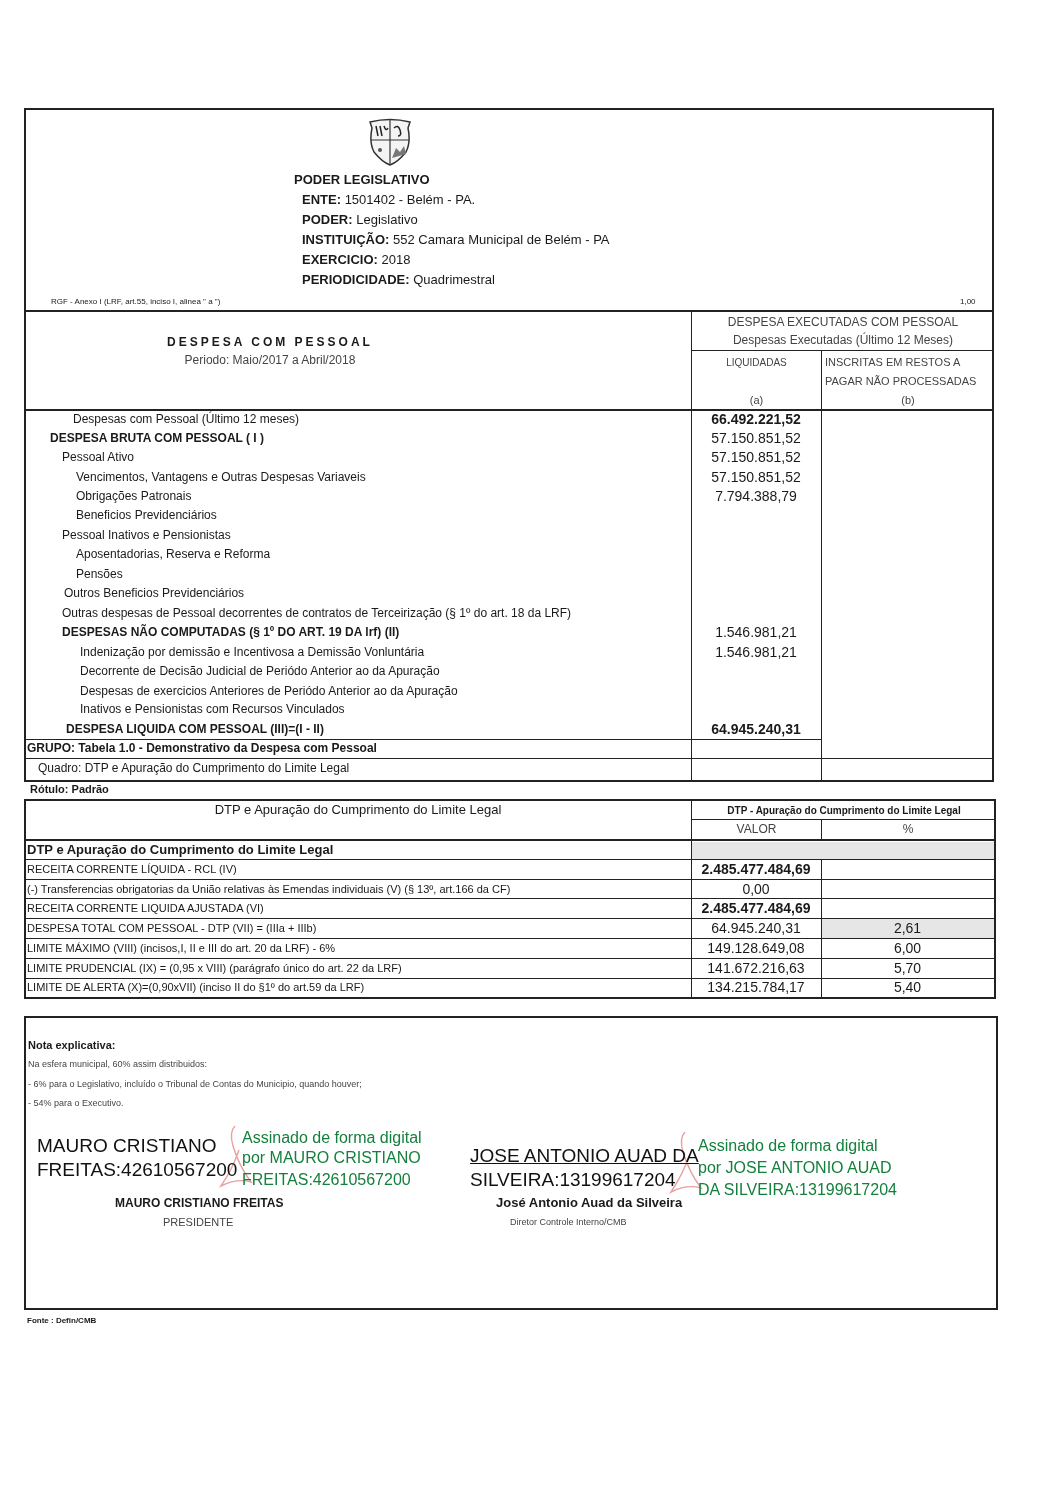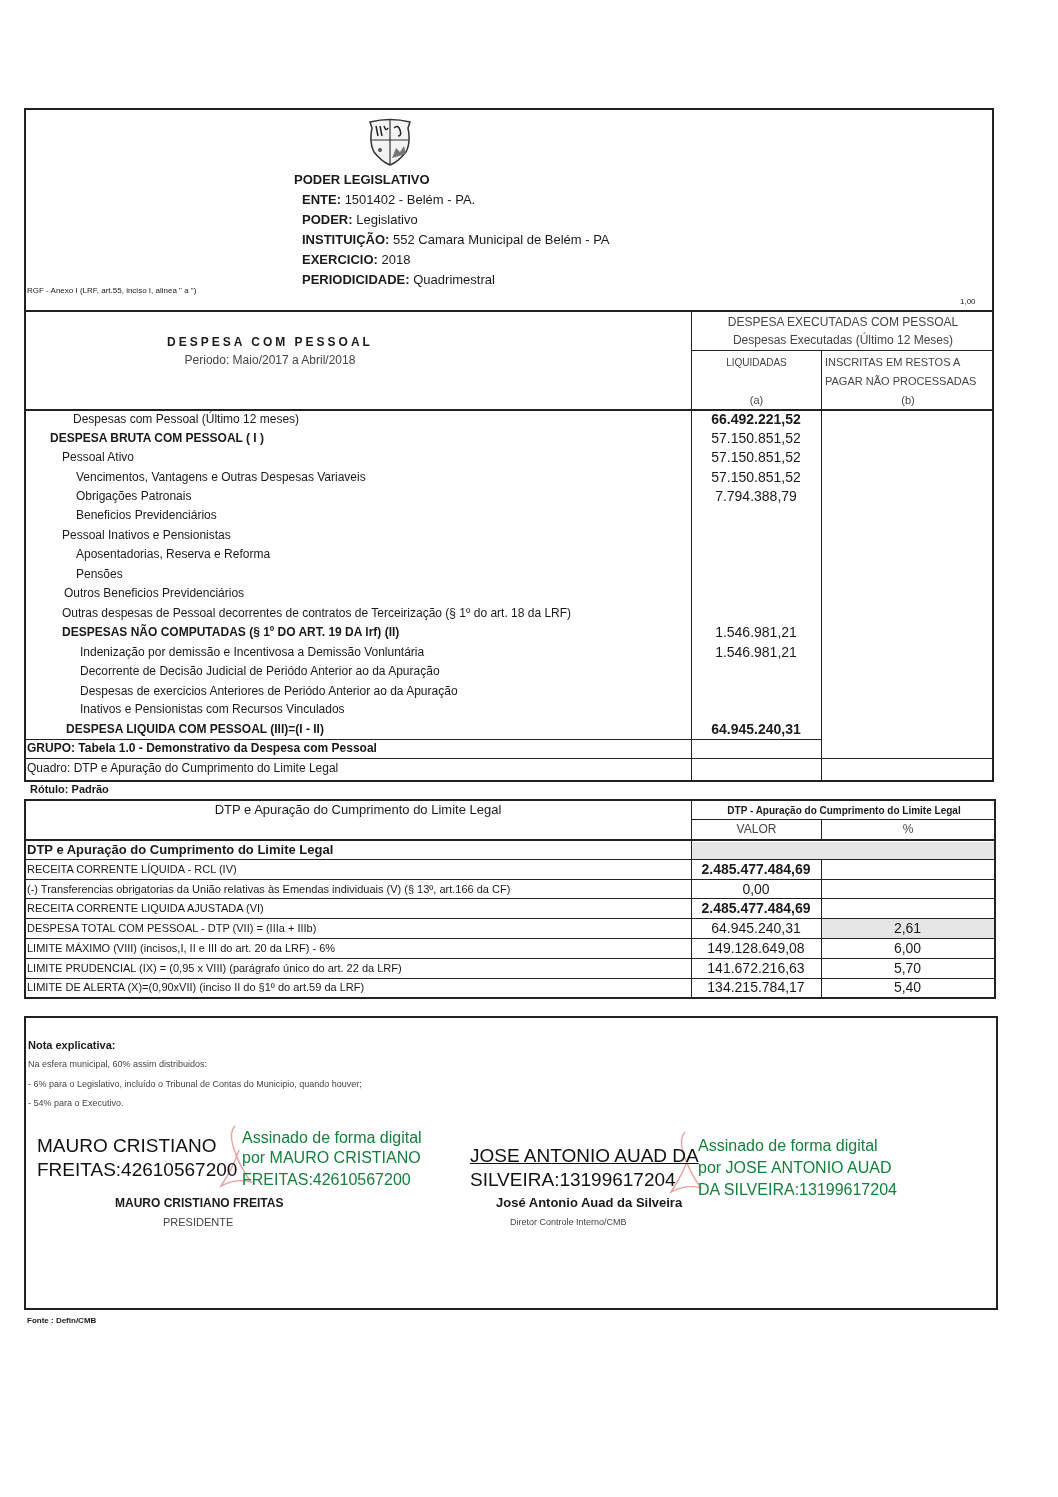--- a/index.html
+++ b/index.html
@@ -39,21 +39,21 @@
   <circle cx="16" cy="32" r="2" fill="#555"></circle>
 </svg>
 
 <div class="hdr-line b" style="left:294px;top:172px;">PODER LEGISLATIVO</div>
 <div class="hdr-line" style="left:302px;top:192px;"><b>ENTE:</b> <span>1501402 - Belém - PA.</span></div>
 <div class="hdr-line" style="left:302px;top:212px;"><b>PODER:</b> <span>Legislativo</span></div>
 <div class="hdr-line" style="left:302px;top:232px;"><b>INSTITUIÇÃO:</b> <span>552 Camara Municipal de Belém - PA</span></div>
 <div class="hdr-line" style="left:302px;top:252px;"><b>EXERCICIO:</b> <span>2018</span></div>
 <div class="hdr-line" style="left:302px;top:272px;"><b>PERIODICIDADE:</b> <span>Quadrimestral</span></div>
 
-<div class="abs small" style="left:27px;top:286px;">RGF - Anexo I (LRF, art.55, inciso I, alinea " a ")</div>
+<div class="abs small" style="left:27px;top:297px;padding-left:24px;">RGF - Anexo I (LRF, art.55, inciso I, alinea " a ")</div>
 <div class="abs small" style="left:960px;top:297px;">1,00</div>
 
 <div class="hl2" style="left:24px;top:310px;width:970px;"></div>
 <div class="vl" style="left:691px;top:310px;height:470px;"></div>
 <div class="vl" style="left:821px;top:350px;height:430px;"></div>
 <div class="hl" style="left:691px;top:350px;width:303px;"></div>
 <div class="hl2" style="left:24px;top:409px;width:970px;"></div>
 <div class="hl" style="left:24px;top:739px;width:797px;"></div>
 <div class="hl" style="left:24px;top:758px;width:970px;"></div>
 
@@ -123,21 +123,21 @@
   <div>
       <div class="t" style="left:80px;top:700px;">Inativos e Pensionistas com Recursos Vinculados</div>
     </div>
   <div>
       <div class="t b" style="left:66px;top:720px;">DESPESA LIQUIDA COM PESSOAL (III)=(I - II)</div>
       <div class="num b" style="left:692px;top:720px;width:128px;">64.945.240,31</div>
     </div>
 </div>
 
 <div class="t b" style="left:27px;top:739px;">GRUPO: Tabela 1.0 - Demonstrativo da Despesa com Pessoal</div>
-<div class="t" style="left:27px;top:759px;">Quadro: DTP e Apuração do Cumprimento do Limite Legal</div>
+<div class="t" style="left:27px;top:759px;padding-left:11px;">Quadro: DTP e Apuração do Cumprimento do Limite Legal</div>
 <div class="t b" style="left:30px;top:780px;font-size:11px;">Rótulo: Padrão</div>
 
 <div class="abs" style="left:24px;top:799px;width:972px;height:200px;border:2px solid #222;box-sizing:border-box;"></div>
 <div class="vl" style="left:691px;top:800px;height:198px;"></div>
 <div class="vl" style="left:821px;top:819px;height:20px;"></div>
 <div class="vl" style="left:821px;top:860px;height:138px;"></div>
 <div class="hl" style="left:691px;top:819px;width:305px;"></div>
 <div class="hl2" style="left:24px;top:839px;width:972px;"></div>
 <div class="shade" style="left:692px;top:842px;width:302px;height:17px;"></div>
 <div class="shade" style="left:822px;top:919px;width:172px;height:19px;"></div>

